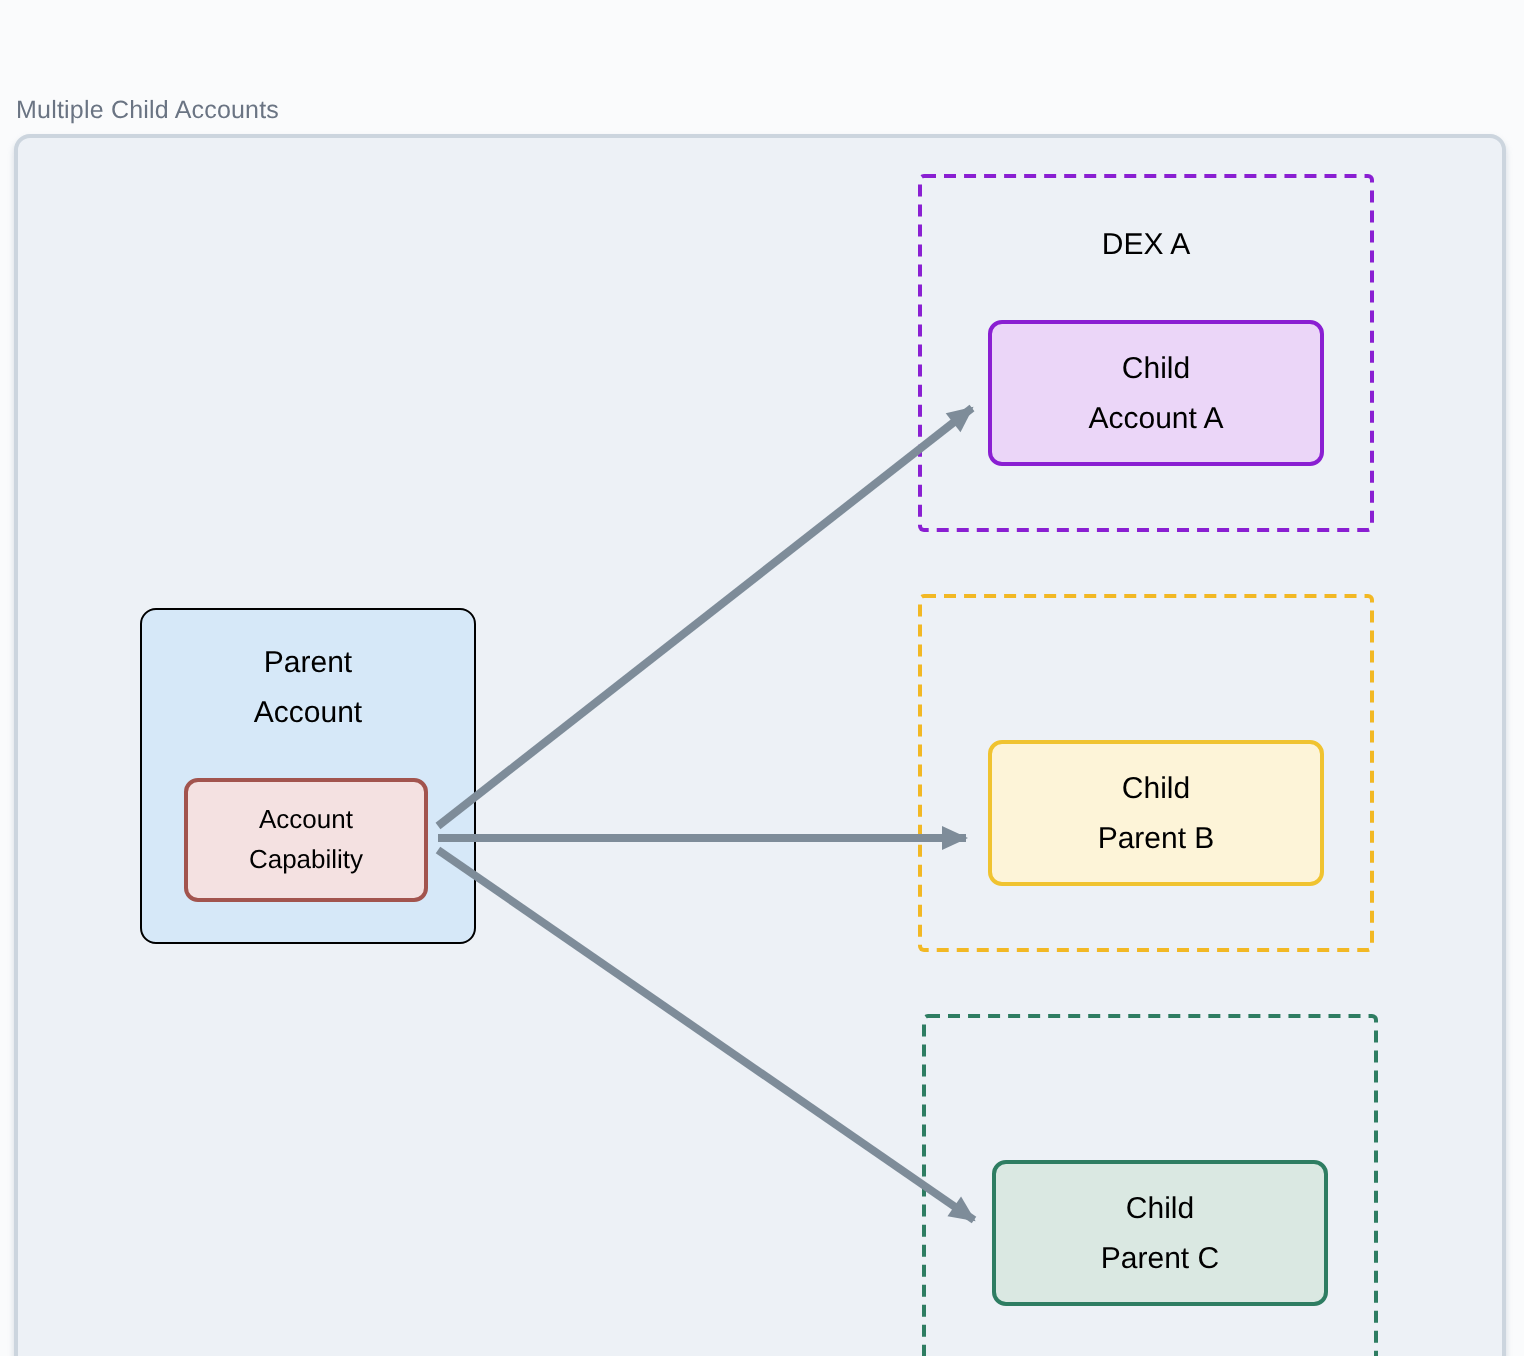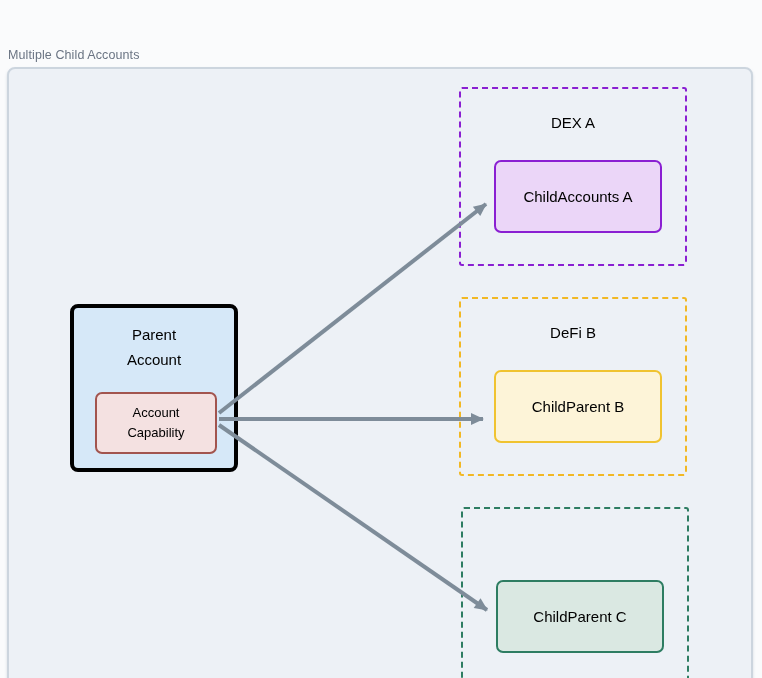--- a/index.html
+++ b/index.html
@@ -43,21 +43,21 @@
   }
   
   .parent-node {
     position: absolute;
     left: 70px;
     top: 259px;
     width: 168px;
     height: 168px;
     box-sizing: border-box;
     background: #d6e8f8;
-    border: 4px solid #000000;
+    border: 1px solid #000000;
     border-radius: 8px;
   }
   .parent-label {
     margin-top: 14px;
     font-size: 15px;
     line-height: 25px;
   }
   .capability-node {
     position: absolute;
     left: 21px;
@@ -95,22 +95,21 @@
   .child-node {
     position: absolute;
     left: 33px;
     top: 71px;
     width: 168px;
     height: 73px;
     box-sizing: border-box;
     border: 2px solid;
     border-radius: 7px;
     display: flex;
-    flex-direction: row;
-    align-items: center;
+    flex-direction: column;
     justify-content: center;
     font-size: 15px;
     line-height: 25px;
   }
   .child-a { background: #ebd6f8; border-color: #8a1fd2; }
   .child-b { background: #fdf4d8; border-color: #f0c330; }
   .child-c { background: #dae8e2; border-color: #2e7d62; }
   .line-span { display: block; }
   
   .arrows {
@@ -139,26 +138,25 @@
     <div class="capability-node node-text">
       <span class="line-span">Account</span>
       <span class="line-span">Capability</span>
     </div>
   </div>
 
   <div class="group group-dex">
     <div class="node-text group-label">DEX A</div>
     <div class="child-node child-a node-text">
       <span class="line-span">Child</span>
-      <span class="line-span">Accounts A</span>
+      <span class="line-span">Account A</span>
     </div>
   </div>
 
   <div class="group group-defi">
-    <div class="node-text group-label">DeFi B</div>
     <div class="child-node child-b node-text">
       <span class="line-span">Child</span>
       <span class="line-span">Parent B</span>
     </div>
   </div>
 
   <div class="group group-game">
     <div class="child-node child-c node-text">
       <span class="line-span">Child</span>
       <span class="line-span">Parent C</span>

